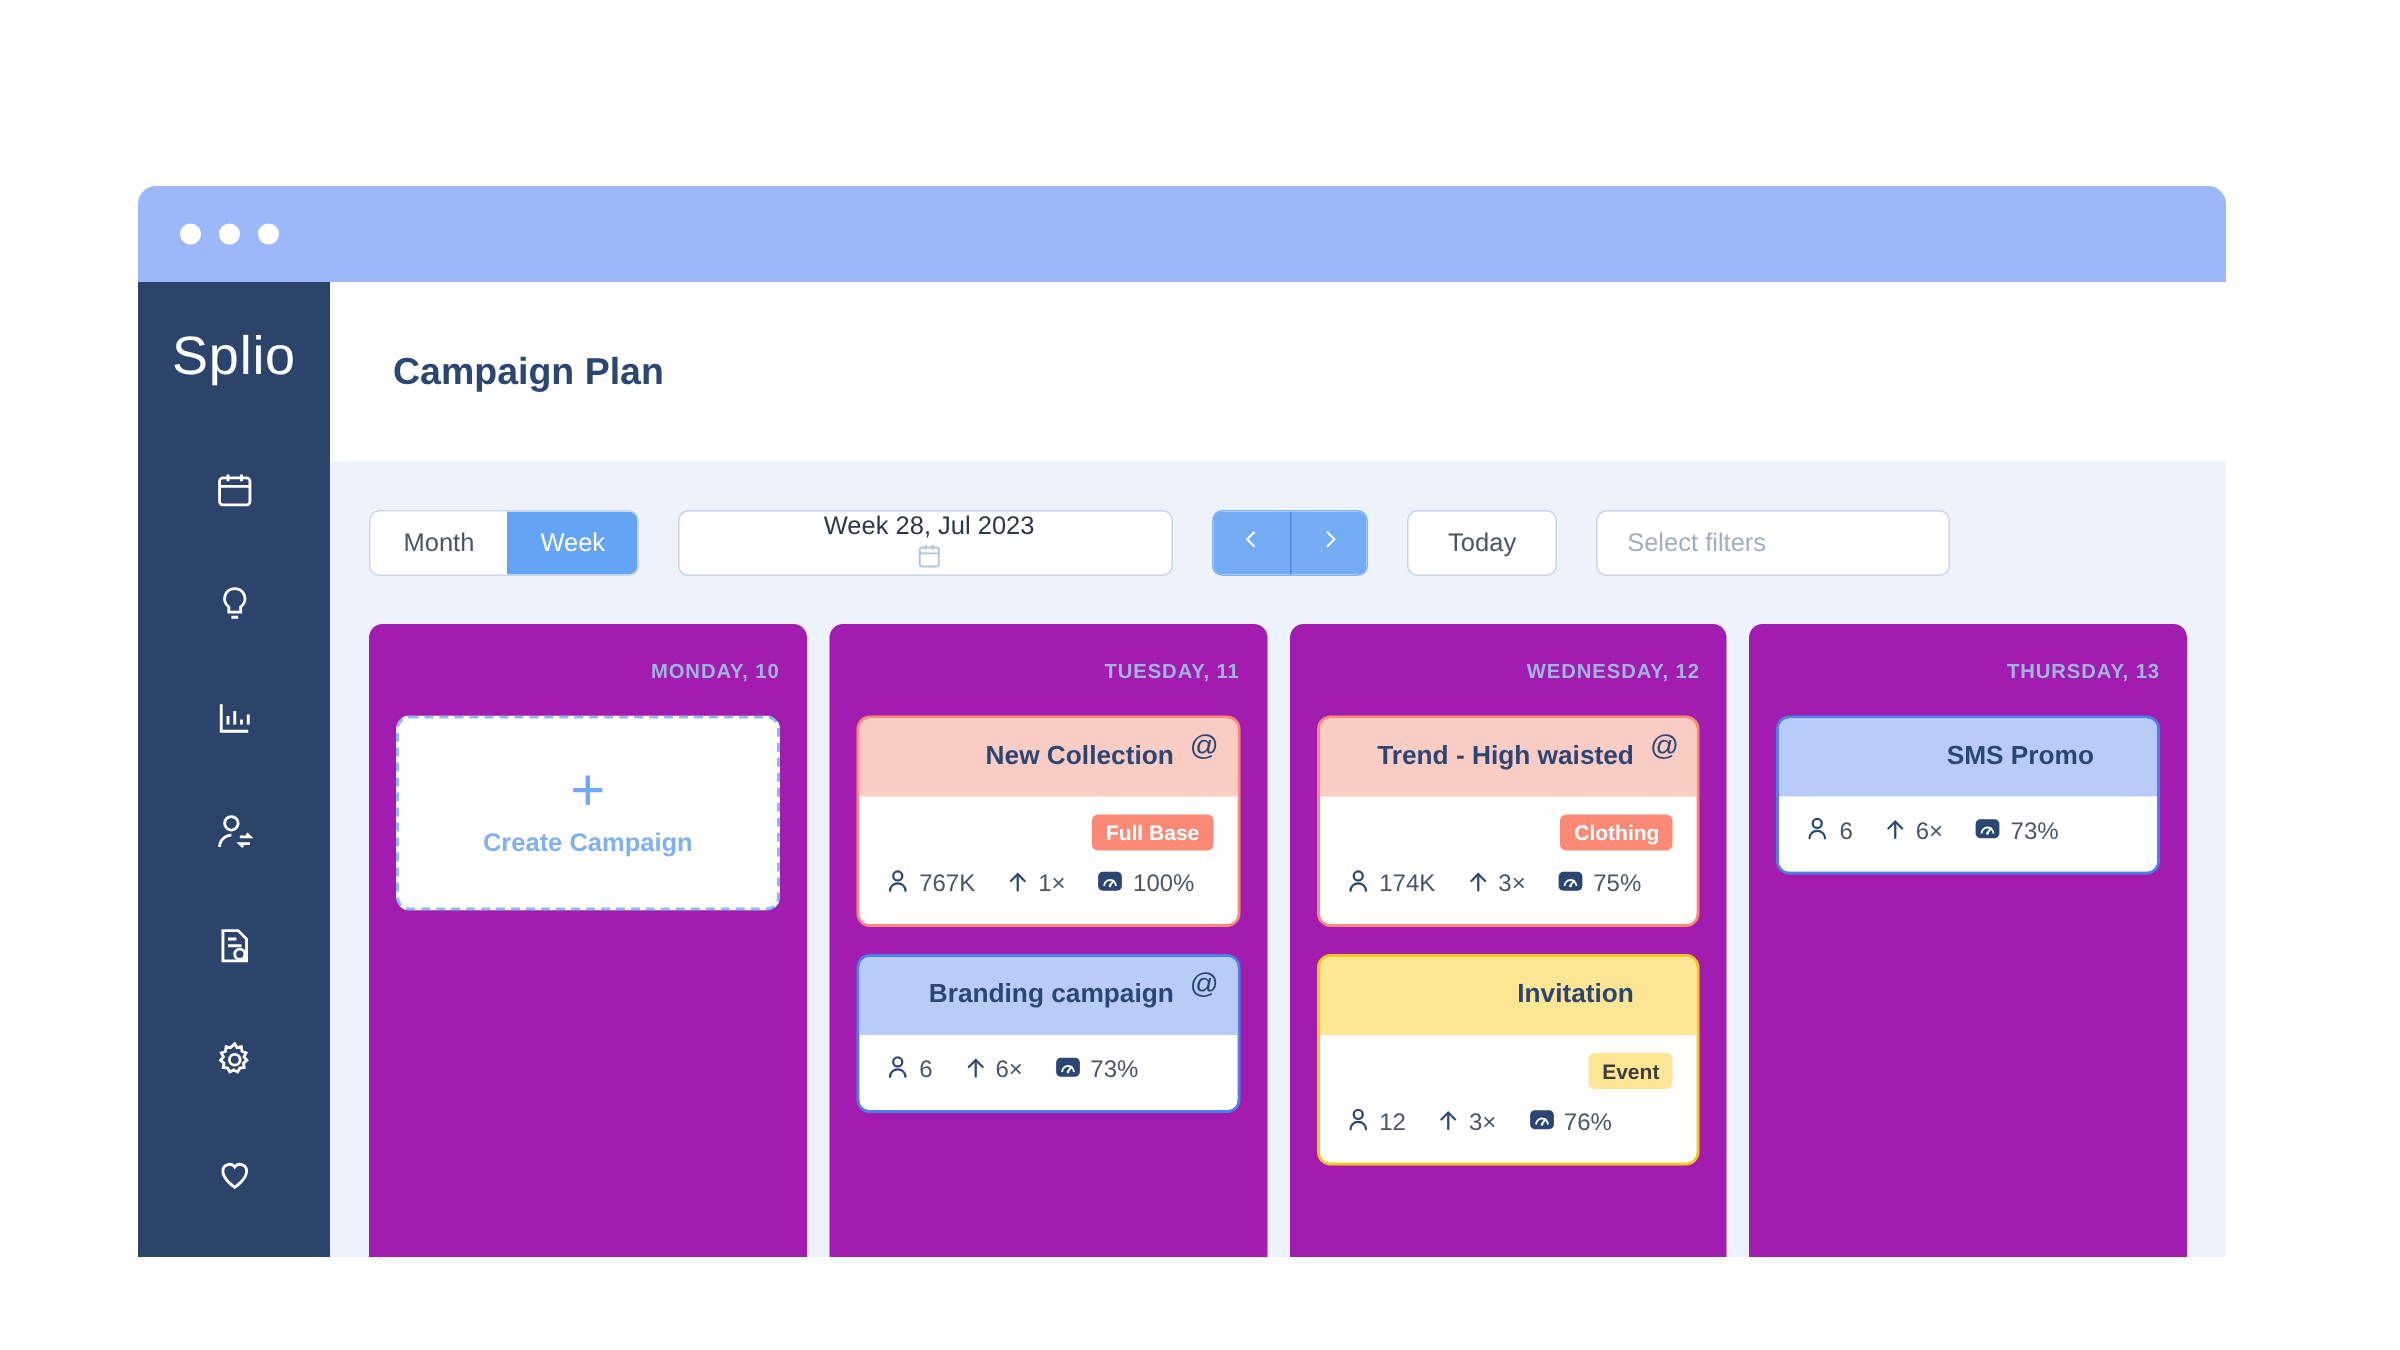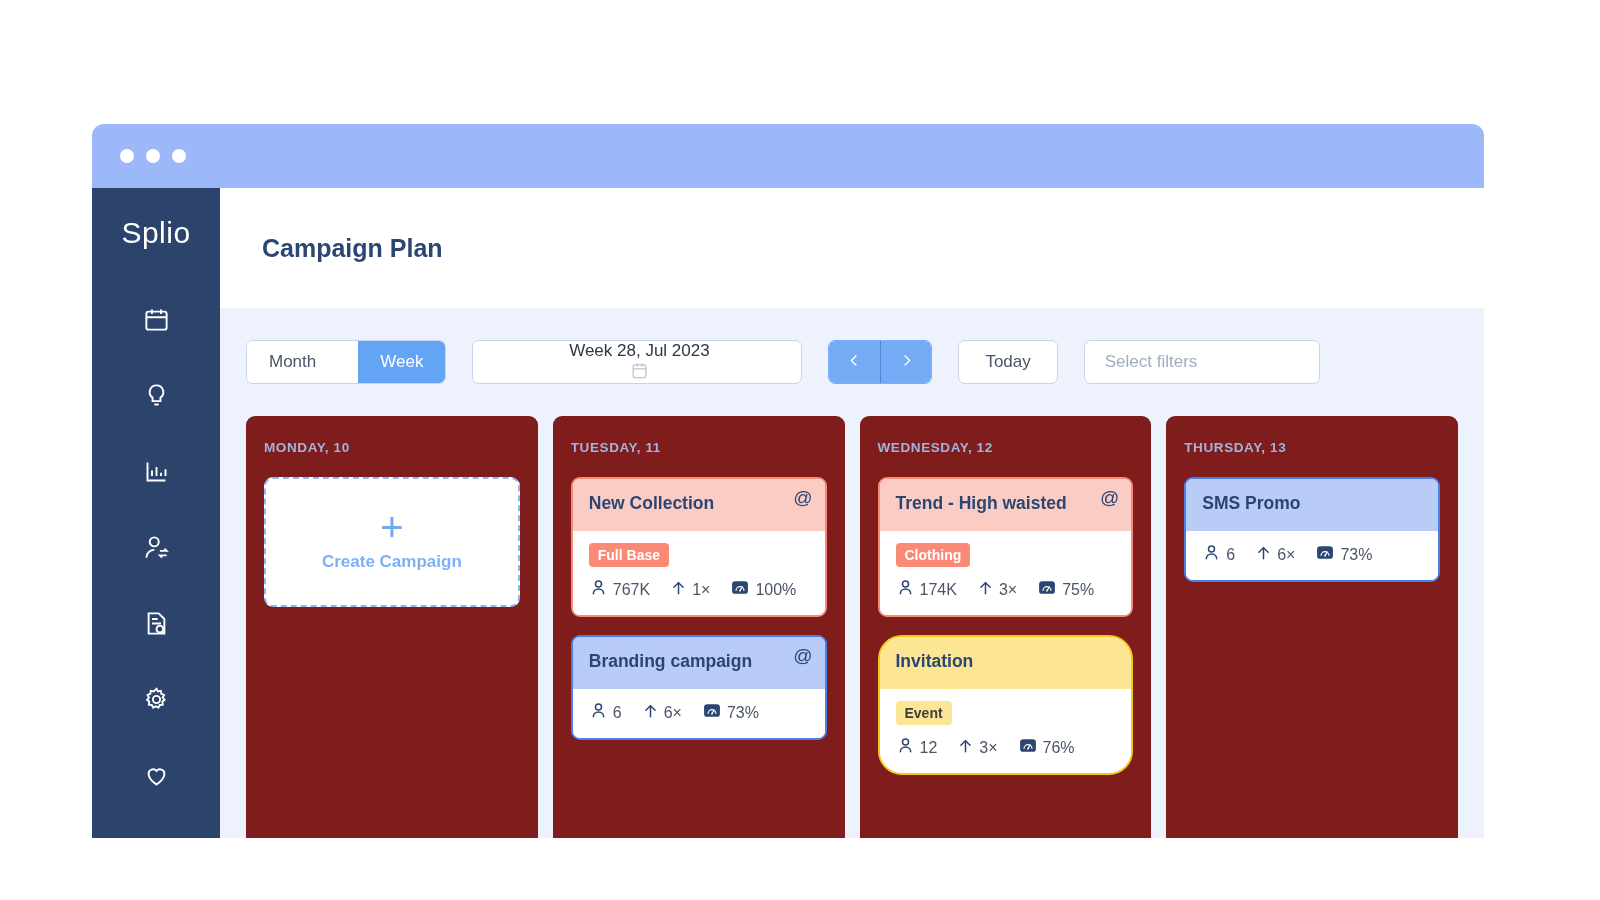--- a/index.html
+++ b/index.html
@@ -50,21 +50,21 @@
     background: #2C436B;
     display: flex;
     flex-direction: column;
     align-items: center;
     flex: none;
   }
   .logo {
     margin-top: 28px;
     margin-bottom: 44px;
     color: #ffffff;
-    font-size: 30px;
+    font-size: 36px;
     font-weight: 500;
     letter-spacing: 0.5px;
   }
   .nav-icon {
     width: 54px; height: 54px;
     margin-bottom: 22px;
     display: flex; align-items: center; justify-content: center;
     cursor: pointer;
   }
   .nav-icon svg { width: 27px; height: 27px; stroke: #ffffff; fill: none; stroke-width: 1.7; }
@@ -81,21 +81,21 @@
 
   
   .toolbar {
     height: 108px;
     display: flex; align-items: center;
     padding-left: 26px;
     gap: 26px;
   }
   .ctl { height: 44px; border-radius: 7px; border: 1.5px solid #C9D4EA; background:#fff; display:flex; align-items:center; }
 
-  .seg { overflow: hidden; gap: 20px; }
+  .seg { overflow: hidden; }
   .seg-btn {
     height: 100%;
     display: flex; align-items: center; justify-content: center;
     padding: 0 22px;
     font-size: 17px;
     color: #4A5568;
     cursor: pointer;
     background: #ffffff;
   }
   .seg-btn.active { background: #63A4F4; color: #ffffff; }
@@ -123,24 +123,25 @@
   
   .columns {
     flex: 1;
     display: flex;
     gap: 15px;
     padding: 0 26px;
     min-height: 0;
   }
   .col {
     flex: 1;
-    background: #7f1d1d;
+    background: #a21caf;
     border-radius: 9px 9px 0 0;
     padding: 24px 18px 0 18px;
     min-width: 0;
+    text-align: right;
   }
   .col-head {
     font-size: 13.5px;
     font-weight: bold;
     color: #9FB4DF;
     letter-spacing: 0.6px;
     margin-bottom: 22px;
   }
 
   
@@ -190,21 +191,21 @@
   .stat .sv { font-size: 16px; color: #4A5568; }
   .stat svg { flex: none; }
 
   .card.coral { border-color: #F98A77; }
   .card.coral .card-head { background: #FBCCC3; }
   .card.coral .tag { background: #FA8A75; color: #ffffff; }
 
   .card.blue { border-color: #4A80E8; }
   .card.blue .card-head { background: #B9CBF7; }
 
-  .card.yellow { border-color: #F5C518; border-radius: 24px; }
+  .card.yellow { border-color: #F5C518; }
   .card.yellow .card-head { background: #FCE694; }
   .card.yellow .tag { background: #FCE694; color: #3D3D3D; }
 </style>
 </head>
 <body>
 
 <div class="page">
 
 
   <div class="mockup">

